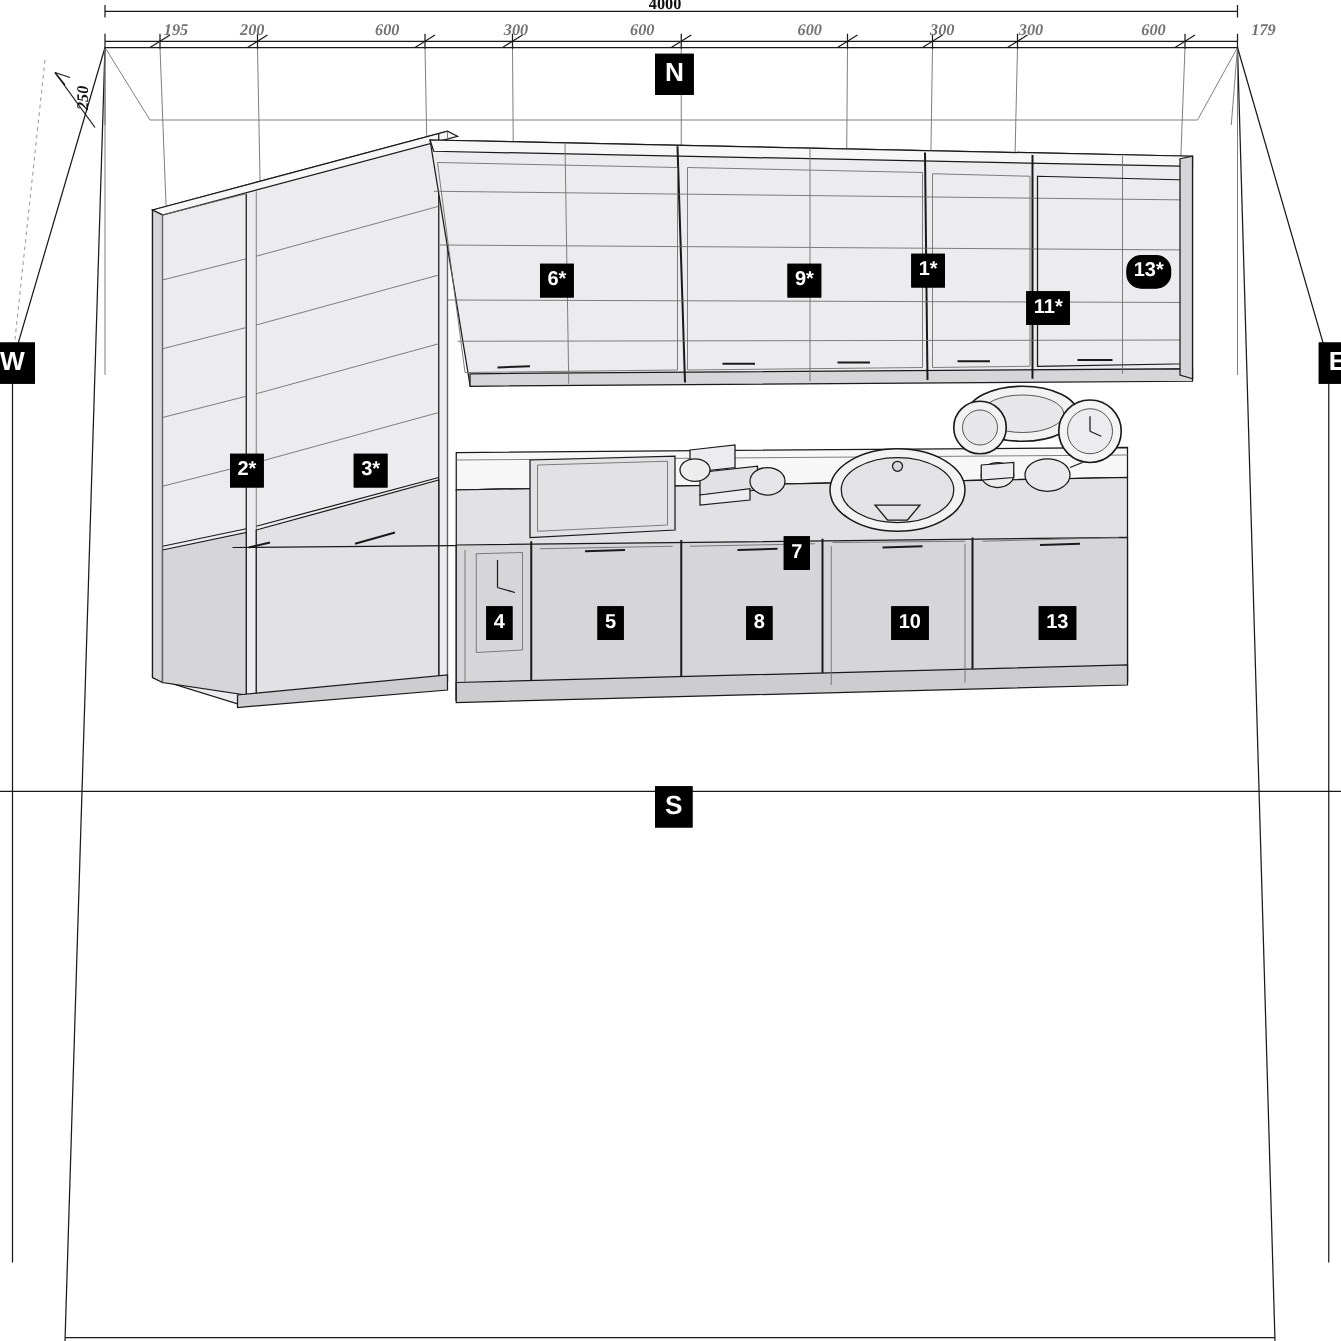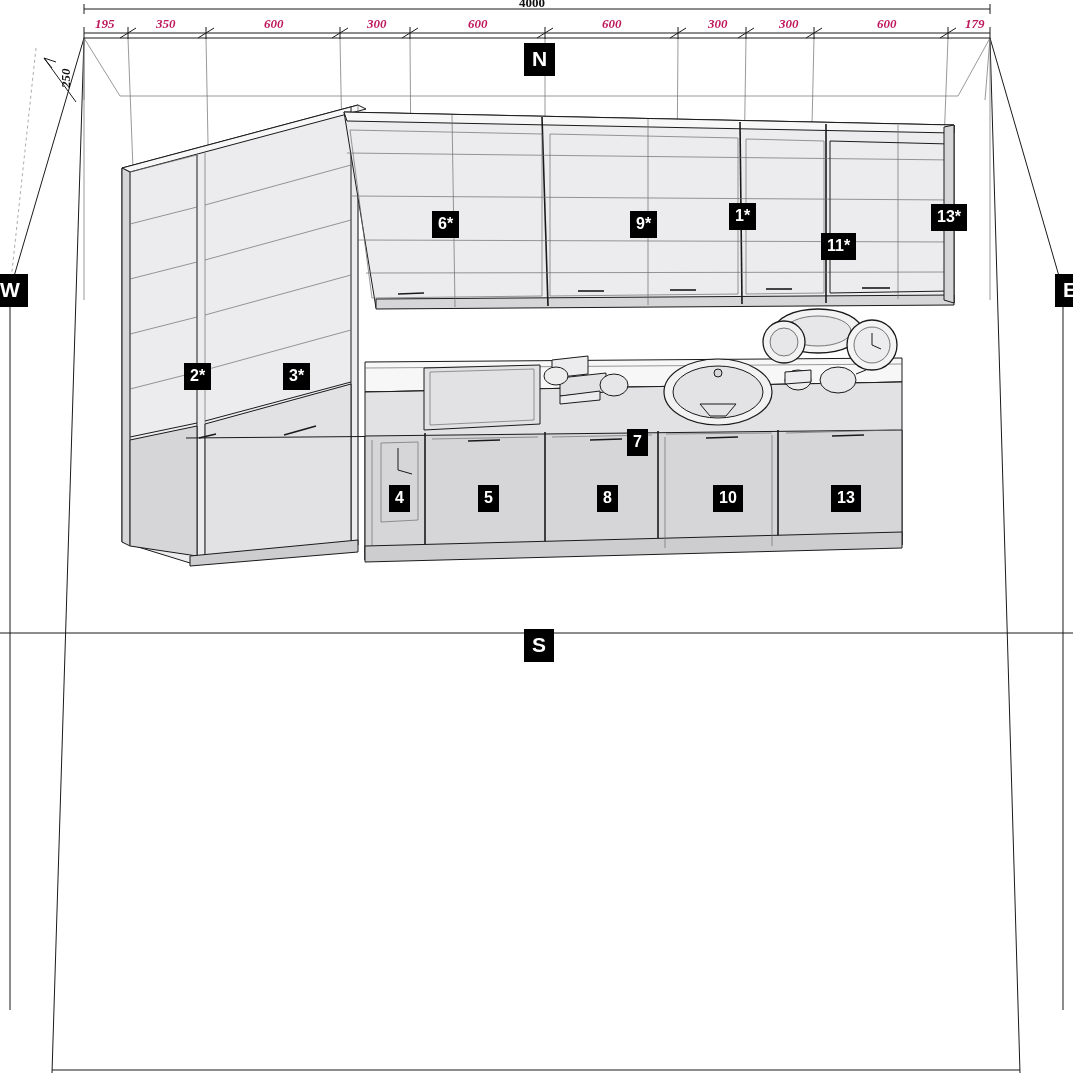--- a/index.html
+++ b/index.html
@@ -27,22 +27,23 @@
     width: 1073px;
     height: 1073px;
   }
   
   .dim-label {
     position: absolute;
     font-family: "Liberation Serif", serif;
     font-style: italic;
     font-size: 13px;
     font-weight: 600;
-    color: #be185d;
+    color: #737373;
     white-space: nowrap;
+    margin-left: 36px;
   }
   .dim-total {
     position: absolute;
     font-family: "Liberation Serif", serif;
     font-size: 13px;
     font-weight: 600;
     color: #111;
     white-space: nowrap;
   }
   .dim-depth {
@@ -318,40 +319,40 @@
       <path class="ln" d="M 44 58 L 56 62"></path>
       <path class="lnd" d="M 36 48 L 10 290"></path>
     </g>
   </svg>
 
   <div class="dim-total" style="left:519px; top:-5px;">4000</div>
 
   <div class="dim-depth" style="left:58px; top:88px;">250</div>
 
   <div class="dim-label" style="left:95px; top:16px;">195</div>
-  <div class="dim-label" style="left:156px; top:16px;">350</div>
+  <div class="dim-label" style="left:156px; top:16px;">200</div>
   <div class="dim-label" style="left:264px; top:16px;">600</div>
   <div class="dim-label" style="left:367px; top:16px;">300</div>
   <div class="dim-label" style="left:468px; top:16px;">600</div>
   <div class="dim-label" style="left:602px; top:16px;">600</div>
   <div class="dim-label" style="left:708px; top:16px;">300</div>
   <div class="dim-label" style="left:779px; top:16px;">300</div>
   <div class="dim-label" style="left:877px; top:16px;">600</div>
   <div class="dim-label" style="left:965px; top:16px;">179</div>
 
   <div class="tag compass" style="left:524px; top:43px;">N</div>
   <div class="tag compass" style="left:524px; top:629px;">S</div>
   <div class="tag compass" style="left:-8px; top:274px;">W</div>
   <div class="tag compass" style="left:1055px; top:274px;">E</div>
 
   <div class="tag" style="left:432px; top:211px;">6*</div>
   <div class="tag" style="left:630px; top:211px;">9*</div>
   <div class="tag" style="left:729px; top:203px;">1*</div>
   <div class="tag" style="left:821px; top:211px;margin-top:22px;">11*</div>
-  <div class="tag" style="left:931px; top:204px;">13*</div>
+  <div class="tag" style="left:901px; top:204px;border-radius:12px;">13*</div>
   <div class="tag" style="left:184px; top:363px;">2*</div>
   <div class="tag" style="left:283px; top:363px;">3*</div>
   <div class="tag" style="left:627px; top:429px;">7</div>
   <div class="tag" style="left:389px; top:485px;">4</div>
   <div class="tag" style="left:478px; top:485px;">5</div>
   <div class="tag" style="left:597px; top:485px;">8</div>
   <div class="tag" style="left:713px; top:485px;">10</div>
   <div class="tag" style="left:831px; top:485px;">13</div>
 
 </div>

